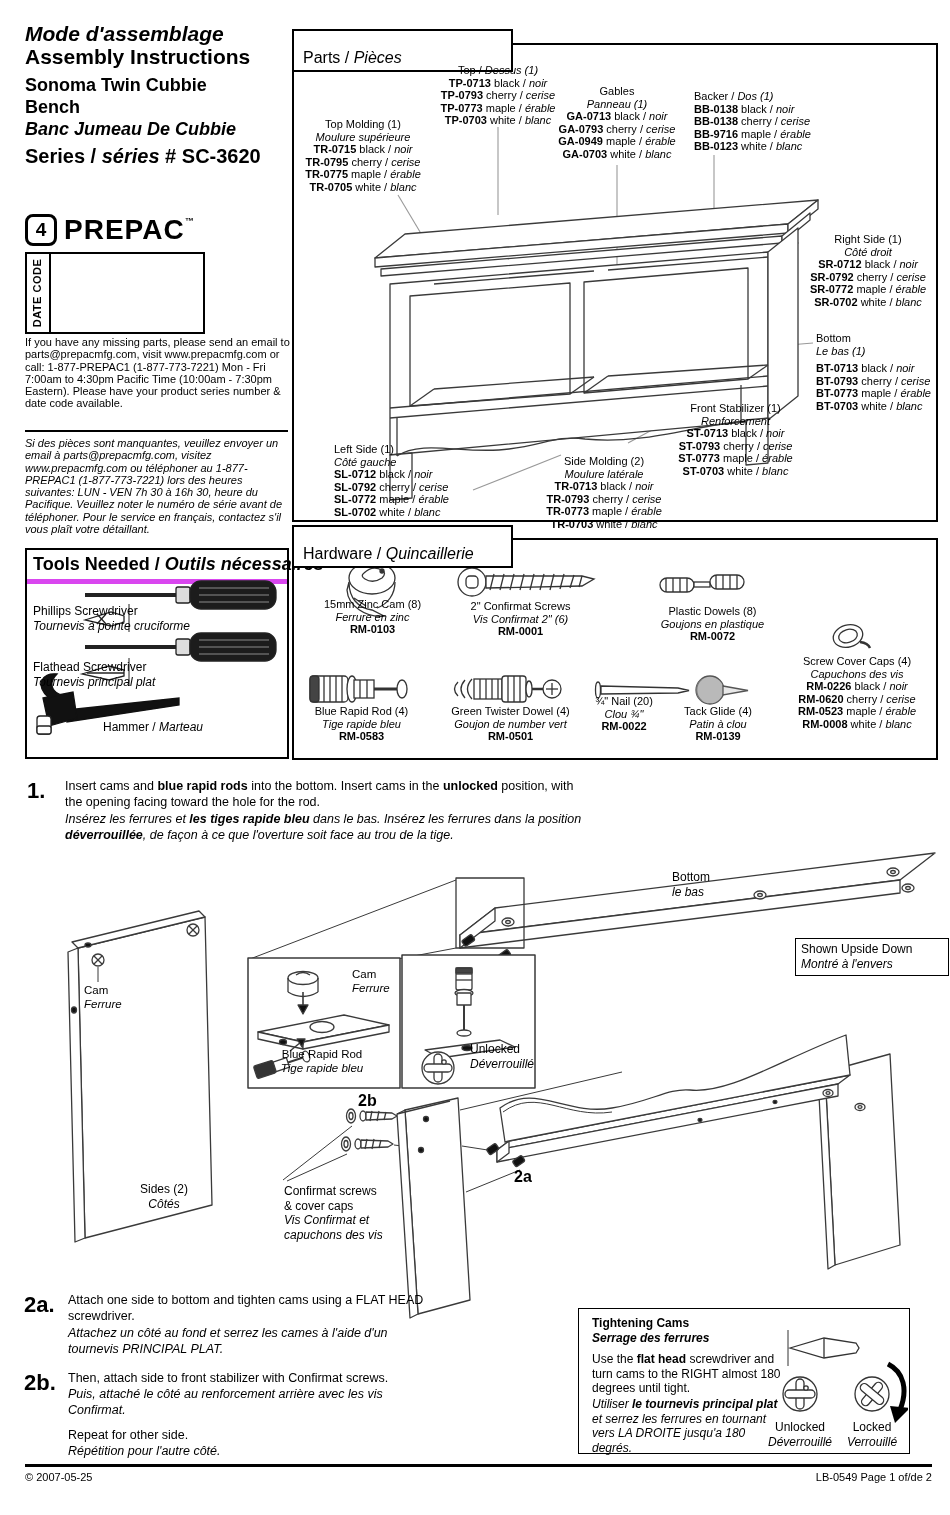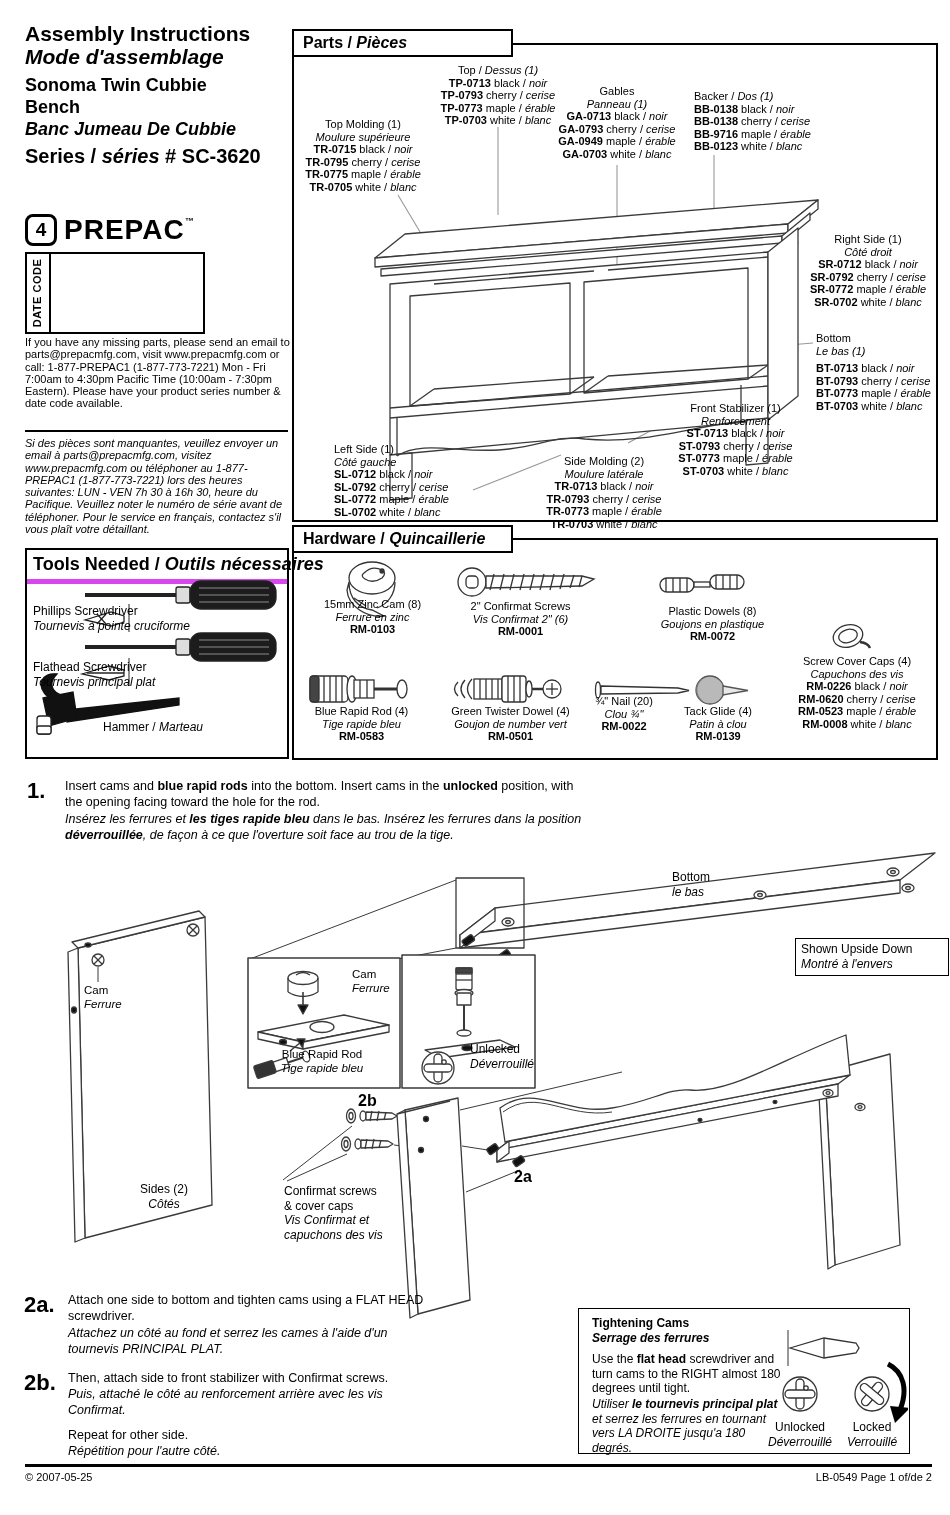--- a/index.html
+++ b/index.html
@@ -6,21 +6,21 @@
   .page{position:relative;width:950px;height:1515px;background:#fff;overflow:hidden;
         font-family:"Liberation Sans",sans-serif;color:#000;}
   .abs{position:absolute;}
   .i{font-style:italic;}
   .b{font-weight:bold;}
   .t1{font-size:21px;font-weight:bold;line-height:23px;}
   .t2{font-size:18px;font-weight:bold;line-height:22px;}
   .t3{font-size:20px;font-weight:bold;}
   .small{font-size:11px;line-height:12.3px;}
   .sectab{position:absolute;border:2px solid #000;background:#fff;z-index:4;
-          font-size:16px;font-weight:bold;padding:3px 0 3px 9px;}
+          font-size:16px;font-weight:normal;padding:18px 0 3px 9px;}
   .outbox{position:absolute;border:2px solid #000;background:#fff;z-index:1;}
   .plabel{position:absolute;font-size:11px;line-height:12.5px;text-align:center;z-index:5;}
   .plabel.left{text-align:left;}
   .pname{white-space:nowrap;}
   .gap6{height:5px;}
   .step-num{position:absolute;font-size:22px;font-weight:bold;z-index:5;}
   .step-text{position:absolute;font-size:12.5px;line-height:15.8px;z-index:5;}
   .dlabel{position:absolute;font-size:12px;line-height:14.5px;z-index:6;}
   .dlabel.sm{font-size:11.5px;line-height:13.5px;}
   .marker{position:absolute;font-size:16px;font-weight:bold;z-index:6;}
@@ -44,22 +44,22 @@
   .tightbox{position:absolute;left:578px;top:1308px;width:330px;height:144px;border:1.5px solid #000;background:#fff;z-index:5;}
   .footer-line{position:absolute;left:25px;top:1464px;width:907px;height:2.5px;background:#000;}
   .ft{position:absolute;top:1471px;font-size:11px;z-index:5;}
 </style>
 </head>
 <body>
 
 <div class="page">
 
   <div class="abs" style="left:25px;top:22px;width:262px;z-index:3">
+    <div class="t1 i">Mode d'assemblage</div>
     <div class="t1">Assembly Instructions</div>
-    <div class="t1 i">Mode d'assemblage</div>
     <div class="t2" style="margin-top:6px;width:215px">Sonoma Twin Cubbie Bench</div>
     <div class="t2 i">Banc Jumeau De Cubbie</div>
     <div class="t3" style="margin-top:5px"><span>Series / </span><span class="i">séries</span><span> # SC-3620</span></div>
   </div>
 
   <div class="logo">
     <span class="logo-sq">
         <span>4</span>
       </span>
     <span class="logo-text">PREPAC</span>

